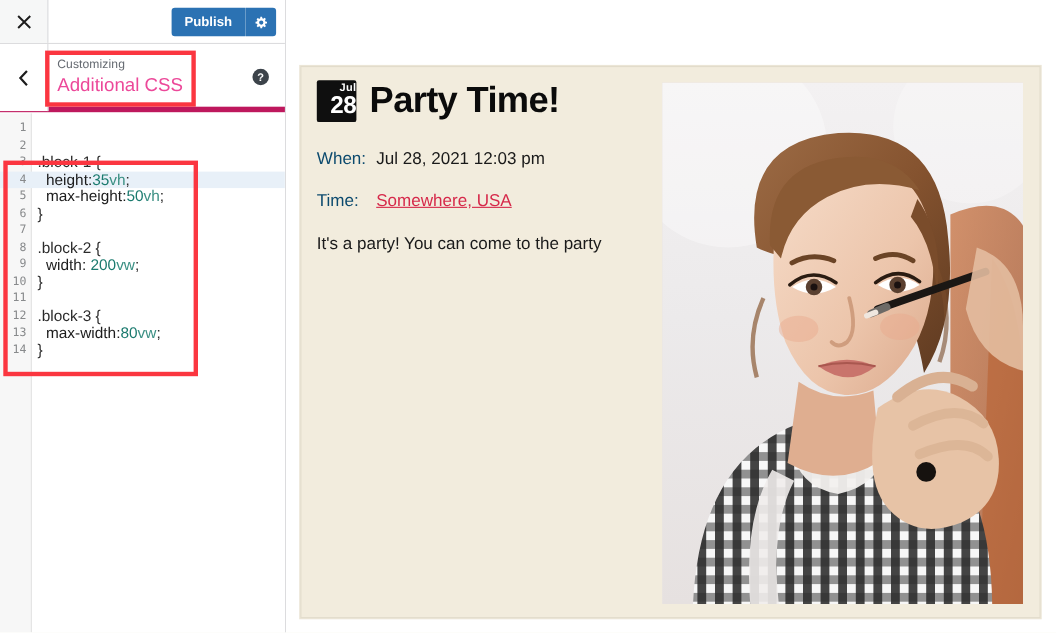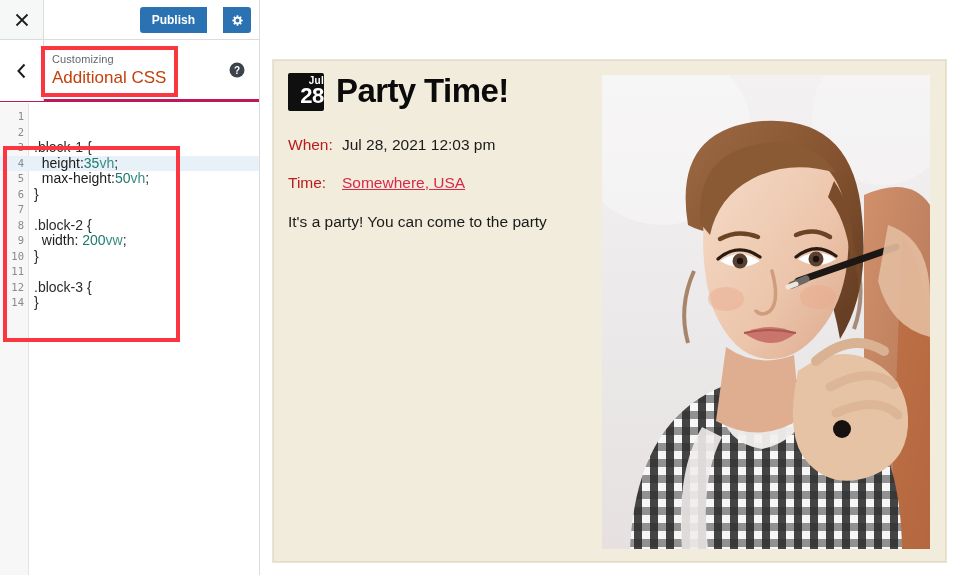--- a/index.html
+++ b/index.html
@@ -32,21 +32,21 @@
     position: absolute; left: 0; top: 0;
     width: 44px; height: 39px;
     border-right: 1px solid #dcdcde;
     display: flex; align-items: center; justify-content: center;
     background: #f6f7f7;
     cursor: pointer;
   }
   .close-cell svg { display:block; }
   .publish-group {
     position: absolute; right: 8px; top: 7px;
-    display: flex; align-items: center; gap: 16px;
+    display: flex; align-items: center;
   }
   .publish-group .pb {
     background: #2b72b3; color:#fff; border:none;
     height: 26px; font-size: 12px; font-weight: bold;
     padding: 0 12px 0 12px; cursor: pointer;
     font-family: "Liberation Sans", sans-serif;
     border-radius: 3px 0 0 3px;
     display:flex; align-items:center;
   }
   .publish-group .gb {
@@ -54,39 +54,39 @@
     cursor: pointer; border-radius: 0 3px 3px 0;
     display:flex; align-items:center; justify-content:center;
     border-left: 1px solid #2b72b3;
   }
 
   
   .cust-header {
     position: relative;
     height: 62px;
     background: #fff;
-    border-bottom: 3px solid #be185d;
+    border-bottom: 5px solid #be185d;
   }
   .back-cell {
     position: absolute; left: 0; top: 0;
     width: 44px; height: 61px;
     border-right: 1px solid #dcdcde;
     display: flex; align-items: center; justify-content: center;
     cursor: pointer;
     background: #fff;
   }
   .title-wrap {
     position: absolute; left: 52px; top: 12px;
   }
   .cust-small {
     font-size: 11px; color: #646970; line-height: 14px;
     letter-spacing: 0.1px;
   }
   .cust-big {
-    font-size: 17px; color: #c2410c; line-height: 22px; font-weight: normal;
+    font-size: 17px; color: #ec4899; line-height: 22px; font-weight: normal;
     margin-top: 1px;
   }
   .help-icon {
     position: absolute; right: 14px; top: 22px;
     width: 16px; height: 16px; cursor: pointer;
   }
 
   
   .editor {
     position: absolute; left: 0; top: 103px;
@@ -177,21 +177,21 @@
     color: #0b0b0b;
     letter-spacing: -0.6px;
     line-height: 40px;
   }
   .meta-row {
     position: absolute;
     font-size: 15.5px;
     line-height: 20px;
   }
   .meta-label {
-    color: #b91c1c;
+    color: #0c4a6e;
     display: inline-block;
     width: 54px;
   }
   .meta-value { color: #1a1a1a; }
   .meta-link {
     color: #d6294a;
     text-decoration: underline;
     cursor: pointer;
   }
   .event-desc {
@@ -261,20 +261,21 @@
           <div class="code-line"><span class="ln">3</span><span class="ctext tok-sel">.block-1 {</span></div>
           <div class="code-line active"><span class="ln">4</span><span class="ctext"><span class="tok-prop">  height:</span><span></span><span class="tok-val">35</span><span class="tok-unit">vh</span><span class="tok-punc">;</span></span></div>
           <div class="code-line"><span class="ln">5</span><span class="ctext"><span class="tok-prop">  max-height:</span><span></span><span class="tok-val">50</span><span class="tok-unit">vh</span><span class="tok-punc">;</span></span></div>
           <div class="code-line"><span class="ln">6</span><span class="ctext tok-sel">}</span></div>
           <div class="code-line"><span class="ln">7</span><span class="ctext tok-sel"></span></div>
           <div class="code-line"><span class="ln">8</span><span class="ctext tok-sel">.block-2 {</span></div>
           <div class="code-line"><span class="ln">9</span><span class="ctext"><span class="tok-prop">  width:</span><span> </span><span class="tok-val">200</span><span class="tok-unit">vw</span><span class="tok-punc">;</span></span></div>
           <div class="code-line"><span class="ln">10</span><span class="ctext tok-sel">}</span></div>
           <div class="code-line"><span class="ln">11</span><span class="ctext tok-sel"></span></div>
           <div class="code-line"><span class="ln">12</span><span class="ctext tok-sel">.block-3 {</span></div>
+          <div class="code-line"><span class="ln">13</span><span class="ctext"><span class="tok-prop">  max-width:</span><span></span><span class="tok-val">80</span><span class="tok-unit">vw</span><span class="tok-punc">;</span></span></div>
           <div class="code-line"><span class="ln">14</span><span class="ctext tok-sel">}</span></div>
         </div>
     </div>
 
     <div class="annot" style="left:41px; top:46px; width:137px; height:51px;"></div>
     <div class="annot" style="left:3px; top:146px; width:177px; height:196px;"></div>
   </div>
 
   <div class="preview">
     <div class="event-card">

